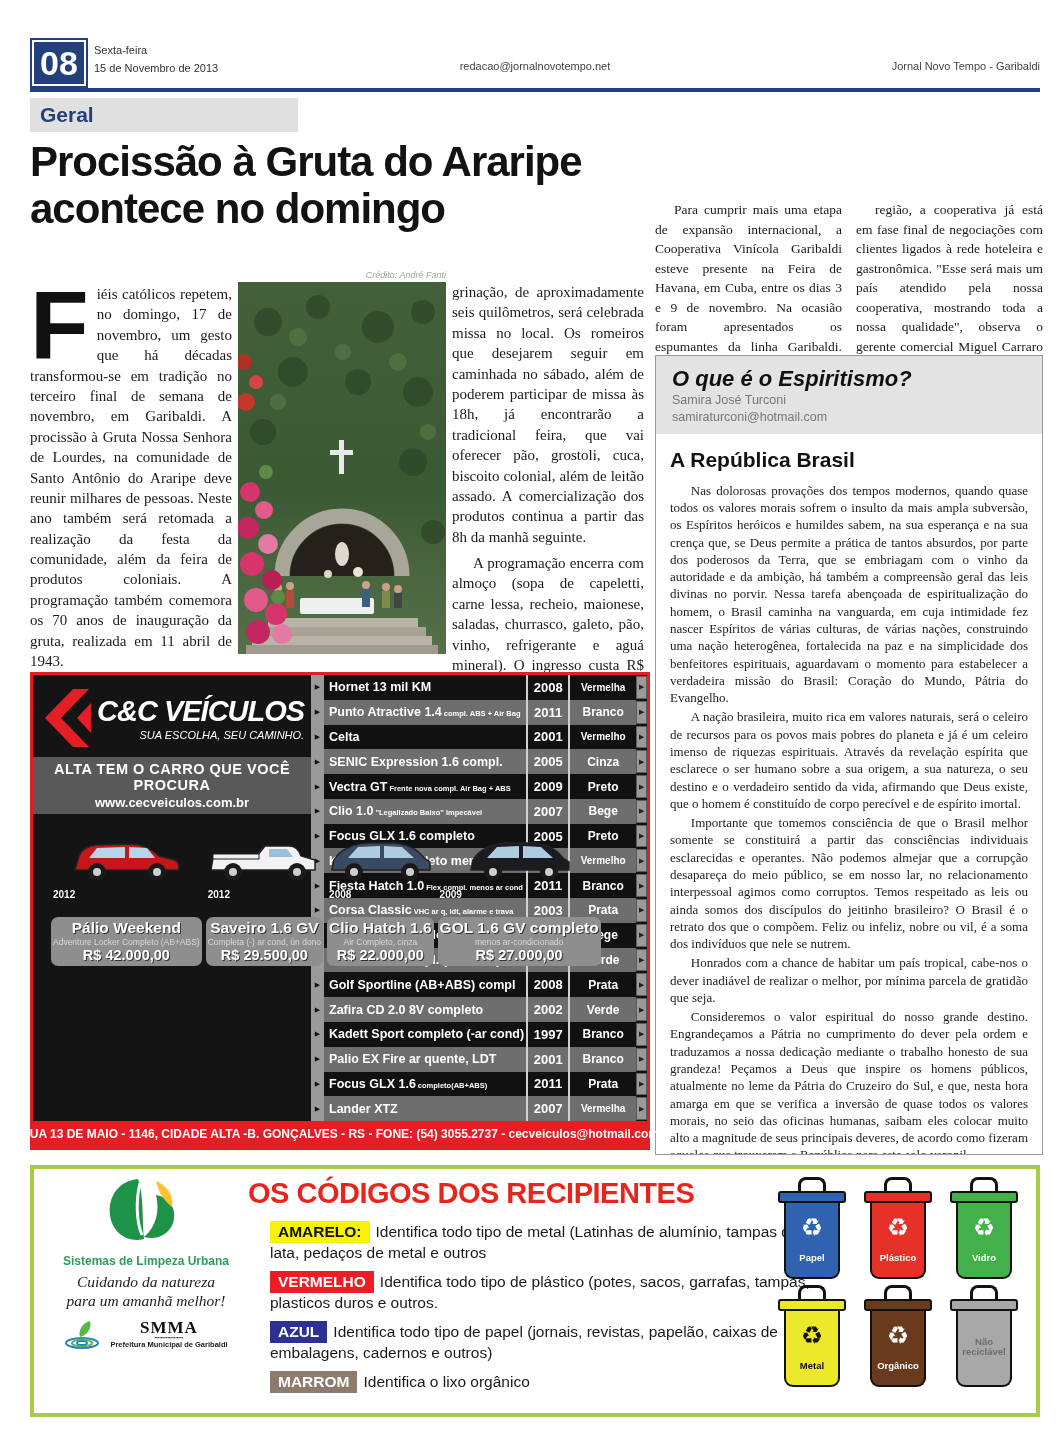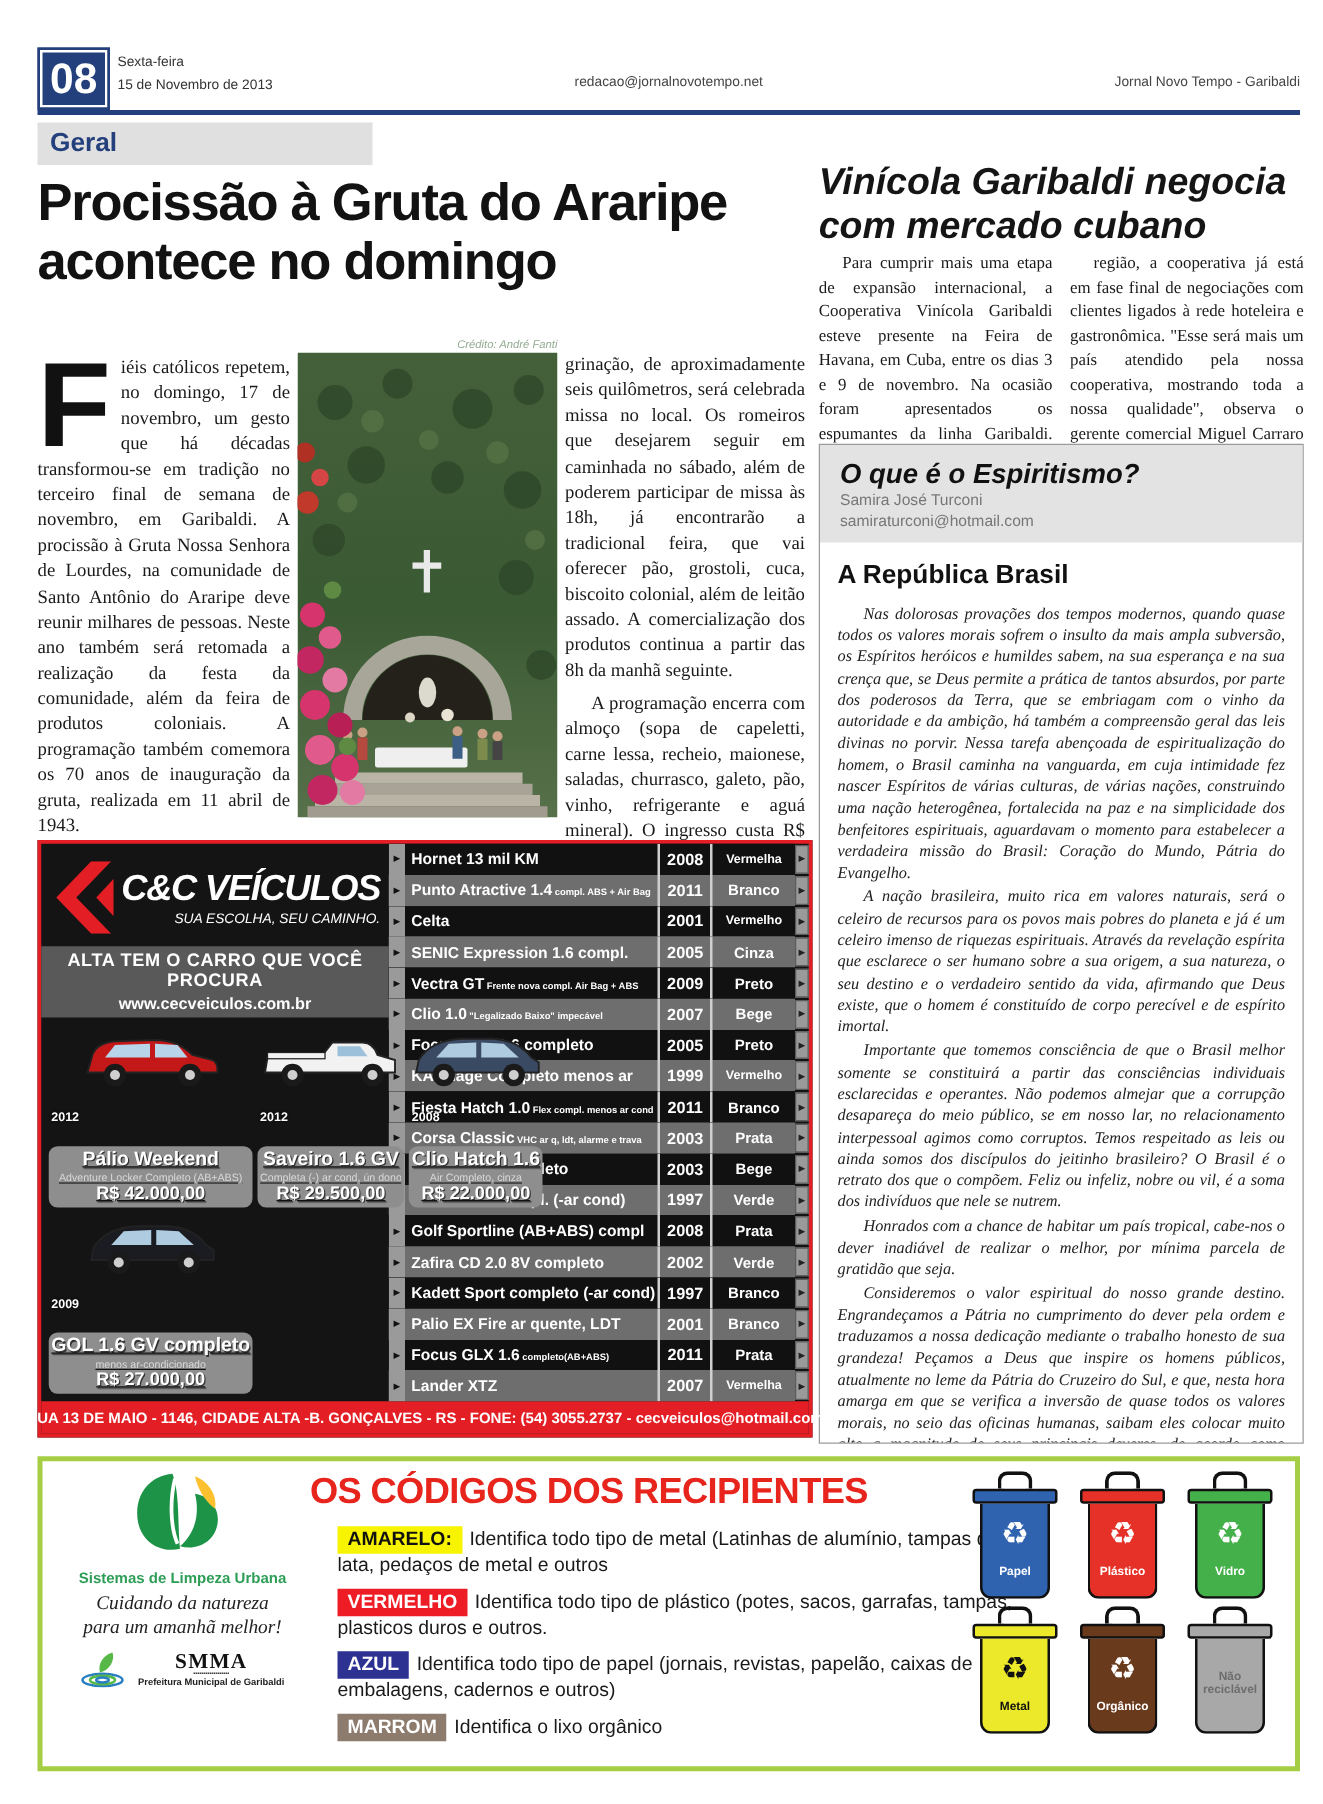--- a/index.html
+++ b/index.html
@@ -40,36 +40,36 @@
   .vin-col p{margin:0;text-indent:1.4em;}
 
   
   .esp-box{position:absolute;left:655px;top:355px;width:388px;height:800px;border:1px solid #9a9a9a;
     box-sizing:border-box;background:#fff;overflow:hidden;}
   .esp-head{background:#e3e3e3;padding:10px 14px 8px 16px;}
   .esp-title{font-style:italic;font-weight:bold;font-size:22px;color:#111;}
   .esp-author,.esp-mail{font-size:12.5px;color:#777;line-height:1.35;}
   .esp-body{padding:12px 14px;}
   .esp-art-title{font-weight:bold;font-size:21px;margin:2px 0 10px 0;color:#111;}
-  .esp-body p{font-family:"Liberation Serif",serif;font-style:italic;font-size:13px;line-height:1.33;
+  .esp-body p{font-family:"Liberation Serif",serif;font-size:13px;line-height:1.33;
     text-align:justify;margin:0 0 2px 0;text-indent:1.6em;color:#222;}
 
   
   .car-ad{position:absolute;left:30px;top:672px;width:620px;height:478px;background:#141414;
     border:3px solid #e31e24;box-sizing:border-box;}
   .car-ad-inner{display:flex;height:446px;}
   .car-left{width:278px;display:flex;flex-direction:column;}
   .cc-logo-row{height:78px;display:flex;align-items:center;padding:4px 6px 0 6px;}
   .cc-text{margin-left:6px;}
   .cc-name{color:#fff;font-style:italic;font-weight:bold;font-size:29px;letter-spacing:-1px;white-space:nowrap;}
   .cc-slogan{color:#fff;font-style:italic;font-size:11px;text-align:right;margin-top:1px;}
   .cc-band{background:#595959;color:#fff;text-align:center;padding:4px 2px;}
   .cc-band .b1{font-weight:bold;font-size:14.5px;letter-spacing:.5px;}
   .cc-band .b2{font-weight:bold;font-size:13px;margin-top:2px;}
-  .car-cells{flex:1;display:grid;grid-template-columns:1fr 1fr 1fr;grid-template-rows:1fr 1fr;gap:4px;padding:6px;text-decoration:underline;}
+  .car-cells{flex:1;display:grid;grid-template-columns:1fr 1fr 1fr 1fr;grid-template-rows:1fr 1fr;gap:4px;padding:18px;}
   .car-cell{position:relative;display:flex;flex-direction:column;align-items:center;justify-content:flex-end;}
   .car-cell svg{position:absolute;top:2px;left:50%;transform:translateX(-50%);}
   .car-year{position:absolute;left:2px;bottom:66px;color:#fff;font-weight:bold;font-size:10px;text-shadow:0 0 2px #000;}
   .car-card{width:100%;background:#8e8e8e;border-radius:7px;text-align:center;padding:2px 2px 3px 2px;box-sizing:border-box;}
   .car-card .nm{color:#fff;font-weight:bold;font-size:15.5px;text-shadow:1px 1px 0 #333;white-space:nowrap;}
   .car-card .sub{color:#d9d9d9;font-size:8.5px;white-space:nowrap;overflow:hidden;}
   .car-card .pr{color:#fff;font-weight:bold;font-size:14.5px;text-shadow:1px 1px 0 #333;}
 
   .car-table{flex:1;display:flex;flex-direction:column;}
   .crow{flex:1;display:flex;align-items:center;background:#111;overflow:hidden;}
@@ -218,21 +218,20 @@
 
   <div class="artcol col-a">
     <p><span class="dropcap">F</span><span>iéis católicos repetem, no domingo, 17 de novembro, um gesto que há décadas transformou-se em tradição no terceiro final de semana de novembro, em Garibaldi. A procissão à Gruta Nossa Senhora de Lourdes, na comunidade de Santo Antônio do Araripe deve reunir milhares de pessoas. Neste ano também será retomada a realização da festa da comunidade, além da feira de produtos coloniais. A programação também comemora os 70 anos de inauguração da gruta, realizada em 11 abril de 1943.</span></p>
     <p class="ind">A procissão inicia defronte a Igreja Matriz no domingo, após a missa das 9h. Após a pere-</p>
   </div>
   <div class="artcol col-b">
     <p>grinação, de aproximadamente seis quilômetros, será celebrada missa no local. Os romeiros que desejarem seguir em caminhada no sábado, além de poderem participar de missa às 18h, já encontrarão a tradicional feira, que vai oferecer pão, grostoli, cuca, biscoito colonial, além de leitão assado. A comercialização dos produtos continua a partir das 8h da manhã seguinte.</p>
     <p class="ind">A programação encerra com almoço (sopa de capeletti, carne lessa, recheio, maionese, saladas, churrasco, galeto, pão, vinho, refrigerante e aguá mineral). O ingresso custa R$ 30,00. Após as celebrações de sábado e domingo será disponibilizado ônibus para o retorno à cidade.</p>
   </div>
 
-  <div class="vin-title">Vinícola Garibaldi negocia com mercado cubano</div>
   <div class="vin-cols">
     <div class="vin-col">
         <p>Para cumprir mais uma etapa de expansão internacional, a Cooperativa Vinícola Garibaldi esteve presente na Feira de Havana, em Cuba, entre os dias 3 e 9 de novembro. Na ocasião foram apresentados os espumantes da linha Garibaldi. Focada nesta</p>
       </div>
     <div class="vin-col">
         <p>região, a cooperativa já está em fase final de negociações com clientes ligados à rede hoteleira e gastronômica. "Esse será mais um país atendido pela nossa cooperativa, mostrando toda a nossa qualidade", observa o gerente comercial Miguel Carraro Neto.</p>
       </div>
   </div>
 
   <div class="esp-box">

